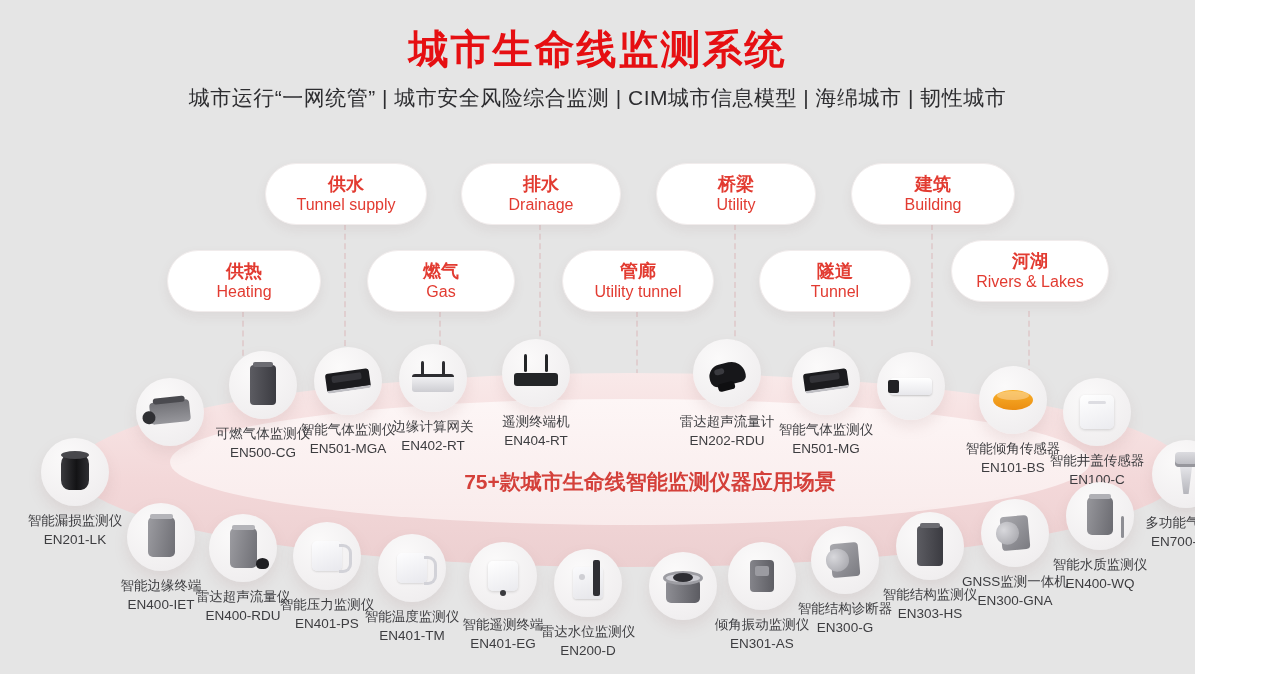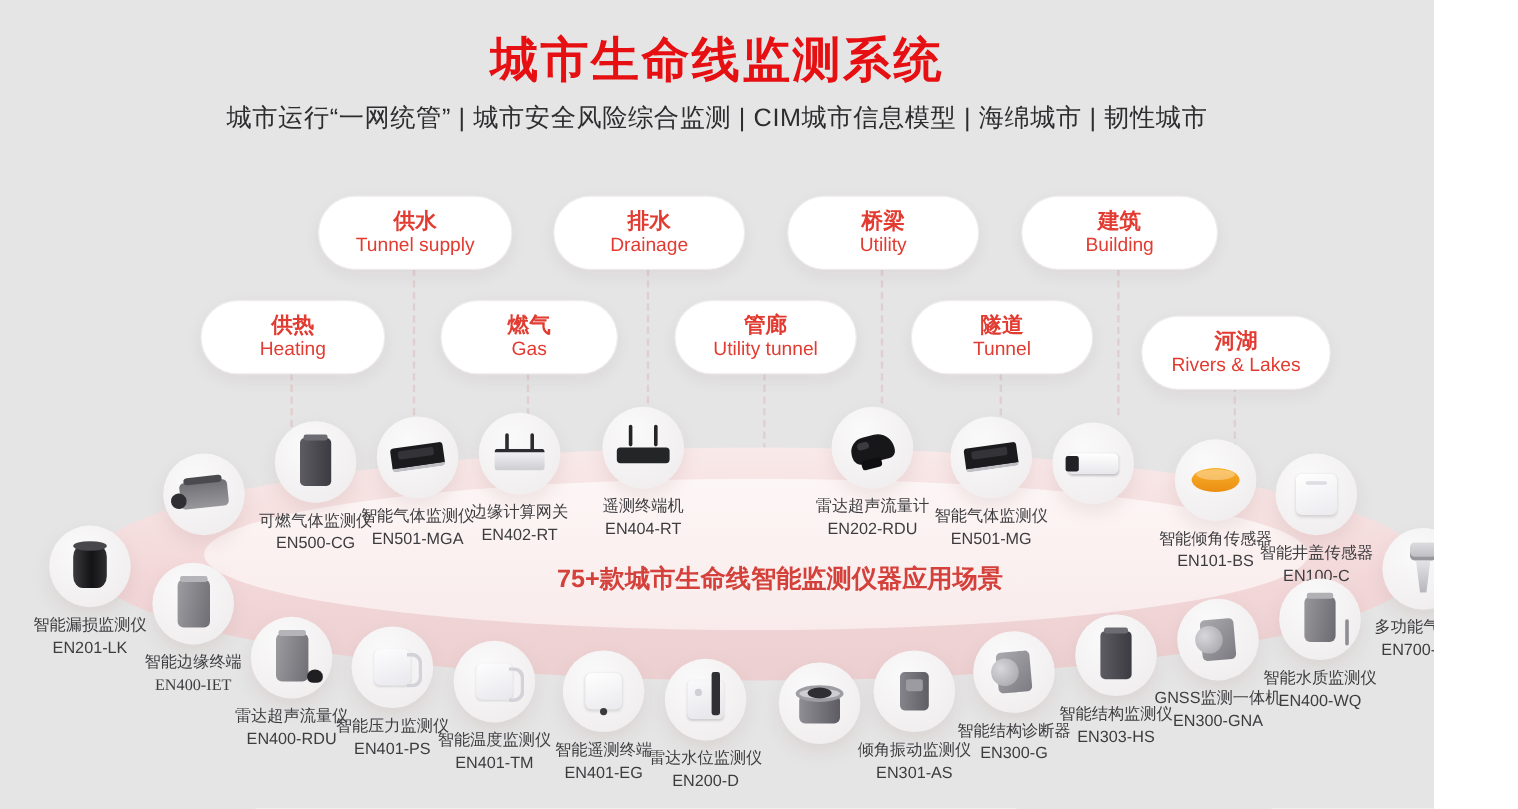--- a/index.html
+++ b/index.html
@@ -223,21 +223,21 @@
       </div>
       <div class="device" style="left: 1104px; top: 440px;">
         <div class="device-circle">
           <span class="glyph g-weather-station"></span>
         </div>
         <div class="device-label">
           <div>多功能气象站</div>
           <div class="device-model">EN700-MW</div>
         </div>
       </div>
-      <div class="device" style="left: 79px; top: 469px; font-family: Liberation Serif, serif;">
+      <div class="device" style="left: 79px; top: 503px;">
         <div class="device-circle">
           <span class="glyph g-box-gray"></span>
         </div>
         <div class="device-label">
           <div>智能边缘终端</div>
           <div class="device-model">EN400-IET</div>
         </div>
       </div>
       <div class="device" style="left: 161px; top: 514px;">
         <div class="device-circle">
@@ -361,18 +361,18 @@
         <div class="pill-en">Gas</div>
       </div>
       <div class="pill" style="left: 562px; top: 250px; width: 150px;">
         <div class="pill-zh">管廊</div>
         <div class="pill-en">Utility tunnel</div>
       </div>
       <div class="pill" style="left: 759px; top: 250px; width: 150px;">
         <div class="pill-zh">隧道</div>
         <div class="pill-en">Tunnel</div>
       </div>
-      <div class="pill" style="left: 951px; top: 263px; width: 156px;">
+      <div class="pill" style="left: 951px; top: 240px; width: 156px;">
         <div class="pill-zh">河湖</div>
         <div class="pill-en">Rivers &amp; Lakes</div>
       </div>
     </div>
 </div>
 
 </body></html>

